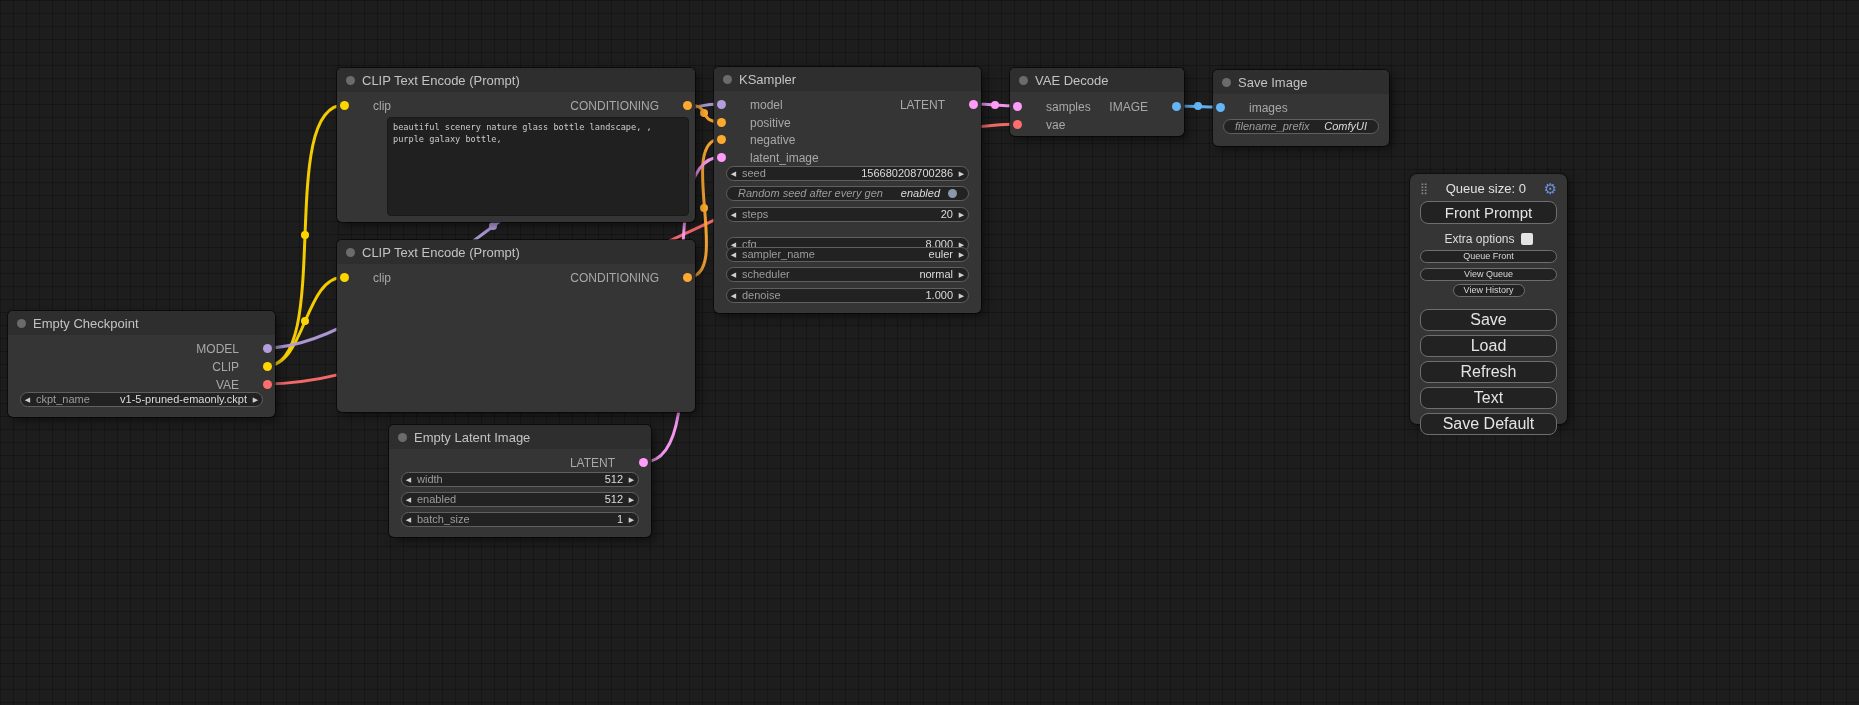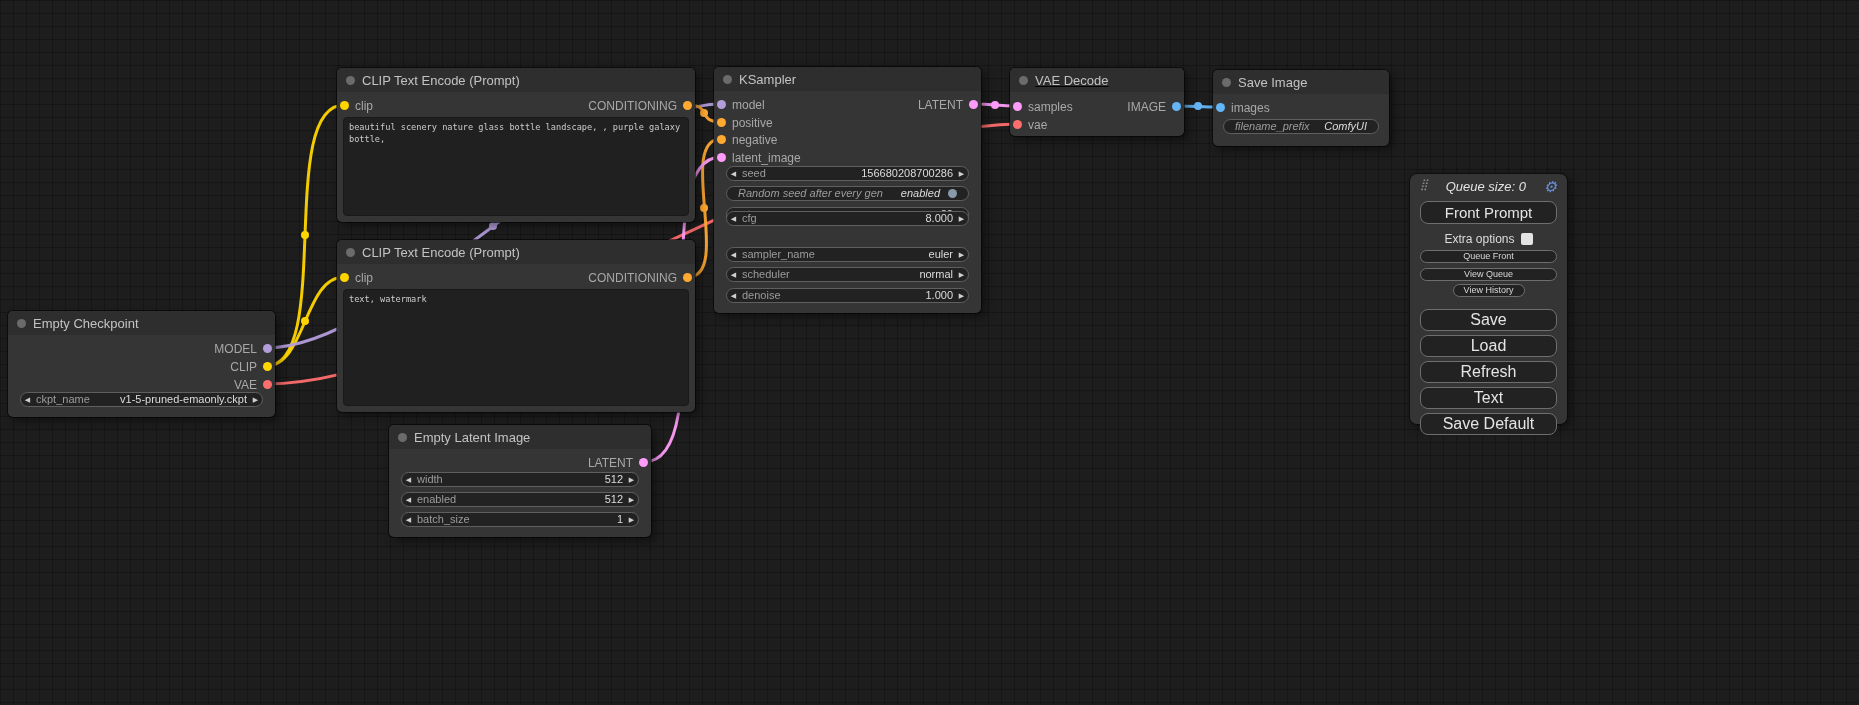--- a/index.html
+++ b/index.html
@@ -20,21 +20,21 @@
     position:absolute;z-index:2;background:#353535;border-radius:5px;
     box-shadow:0 0 0 1px rgba(0,0,0,.55), 4px 4px 10px rgba(0,0,0,.45);
   }
   .node-title{
     height:24px;display:flex;align-items:center;gap:7px;padding:0 9px;
     background:#2e2e2e;border-radius:5px 5px 0 0;
     color:#c3c3c3;font-size:13px;white-space:nowrap;
   }
   .tdot{width:9px;height:9px;border-radius:50%;background:#6b6b6b;flex:none;}
 
-  .slot{position:absolute;height:15px;display:flex;align-items:center;gap:6px;
+  .slot{position:absolute;height:15px;display:flex;align-items:center;gap:24px;
         font-size:12px;color:#a8a8a8;white-space:nowrap;}
   .slot.in{left:3px;}
   .slot.out{right:3px;}
   .dot{width:9px;height:9px;border-radius:50%;flex:none;}
 
   .widget{
     position:absolute;left:12px;right:12px;height:15px;box-sizing:border-box;
     background:#222;border:1px solid #5f5f5f;border-radius:8px;
     display:flex;align-items:center;font-size:11px;line-height:15px;white-space:nowrap;
   }
@@ -55,21 +55,21 @@
     white-space:pre-wrap;word-break:break-word;overflow:hidden;box-sizing:border-box;
   }
 
   
   .menu{
     position:absolute;left:1410px;top:174px;width:157px;height:250px;z-index:3;
     background:#353535;border-radius:7px;box-sizing:border-box;padding:5px 10px 6px;
     box-shadow:0 0 0 1px rgba(0,0,0,.4), 3px 3px 9px rgba(0,0,0,.5);
     color:#ddd;
   }
-  .menu-header{display:flex;align-items:flex-start;height:18px;font-style:italic;}
+  .menu-header{display:flex;align-items:center;height:18px;}
   .drag-handle{color:#8a8a8a;font-size:11px;line-height:11px;}
   .drag-handle::before{content:"\28FF";}
   .queue-size{flex:1;text-align:center;font-size:13px;color:#e2e2e2;}
   .gear-btn{font-size:15px;line-height:15px;color:var(--c-gear);}
   .gear-btn::before{content:"\2699";}
 
   button{font-family:inherit;cursor:default;}
   .btn{
     display:block;width:100%;height:22px;margin-top:4px;
     background:#222;color:#e4e4e4;border:1px solid #6e6e6e;border-radius:8px;
@@ -139,37 +139,36 @@
     <span>CLIP Text Encode (Prompt)</span>
   </div>
   <div class="slot in" style="top:30px">
     <span class="dot" style="background:var(--c-clip)"></span>
     <span>clip</span>
   </div>
   <div class="slot out" style="top:30px">
     <span>CONDITIONING</span>
     <span class="dot" style="background:var(--c-conditioning)"></span>
   </div>
-  <div class="prompt-box" style="top:49px;height:99px;">beautiful scenery nature glass bottle landscape, , purple galaxy bottle,</div>
+  <div class="prompt-box" style="top:49px;height:99px;margin-left:44px;">beautiful scenery nature glass bottle landscape, , purple galaxy bottle,</div>
 </div>
 
 <div class="node" style="left:337px;top:240px;width:358px;height:172px;">
   <div class="node-title">
     <span class="tdot"></span>
     <span>CLIP Text Encode (Prompt)</span>
   </div>
   <div class="slot in" style="top:30px">
     <span class="dot" style="background:var(--c-clip)"></span>
     <span>clip</span>
   </div>
   <div class="slot out" style="top:30px">
     <span>CONDITIONING</span>
     <span class="dot" style="background:var(--c-conditioning)"></span>
   </div>
-  <div class="prompt-box" style="top:49px;height:117px;">text, watermark</div>
 </div>
 
 <div class="node" style="left:389px;top:425px;width:262px;height:112px;">
   <div class="node-title">
     <span class="tdot"></span>
     <span>Empty Latent Image</span>
   </div>
   <div class="slot out" style="top:30px">
     <span>LATENT</span>
     <span class="dot" style="background:var(--c-latent)"></span>
@@ -230,21 +229,21 @@
     <span class="wlbl">Random seed after every gen</span>
     <span class="wval">enabled</span>
     <span class="knob"></span>
   </div>
   <div class="widget" style="top:140px">
     <span class="arr l"></span>
     <span class="wlbl">steps</span>
     <span class="wval">20</span>
     <span class="arr r"></span>
   </div>
-  <div class="widget" style="top:144px">
+  <div class="widget" style="top:170px">
     <span class="arr l"></span>
     <span class="wlbl">cfg</span>
     <span class="wval">8.000</span>
     <span class="arr r"></span>
   </div>
   <div class="widget" style="top:180px">
     <span class="arr l"></span>
     <span class="wlbl">sampler_name</span>
     <span class="wval">euler</span>
     <span class="arr r"></span>
@@ -256,21 +255,21 @@
     <span class="arr r"></span>
   </div>
   <div class="widget" style="top:221px">
     <span class="arr l"></span>
     <span class="wlbl">denoise</span>
     <span class="wval">1.000</span>
     <span class="arr r"></span>
   </div>
 </div>
 
-<div class="node" style="left:1010px;top:68px;width:174px;height:68px;text-decoration:underline;">
+<div class="node" style="left:1010px;top:68px;width:174px;height:68px;">
   <div class="node-title">
     <span class="tdot"></span>
     <span>VAE Decode</span>
   </div>
   <div class="slot in" style="top:31px">
     <span class="dot" style="background:var(--c-latent)"></span>
     <span>samples</span>
   </div>
   <div class="slot in" style="top:49px">
     <span class="dot" style="background:var(--c-vae)"></span>

